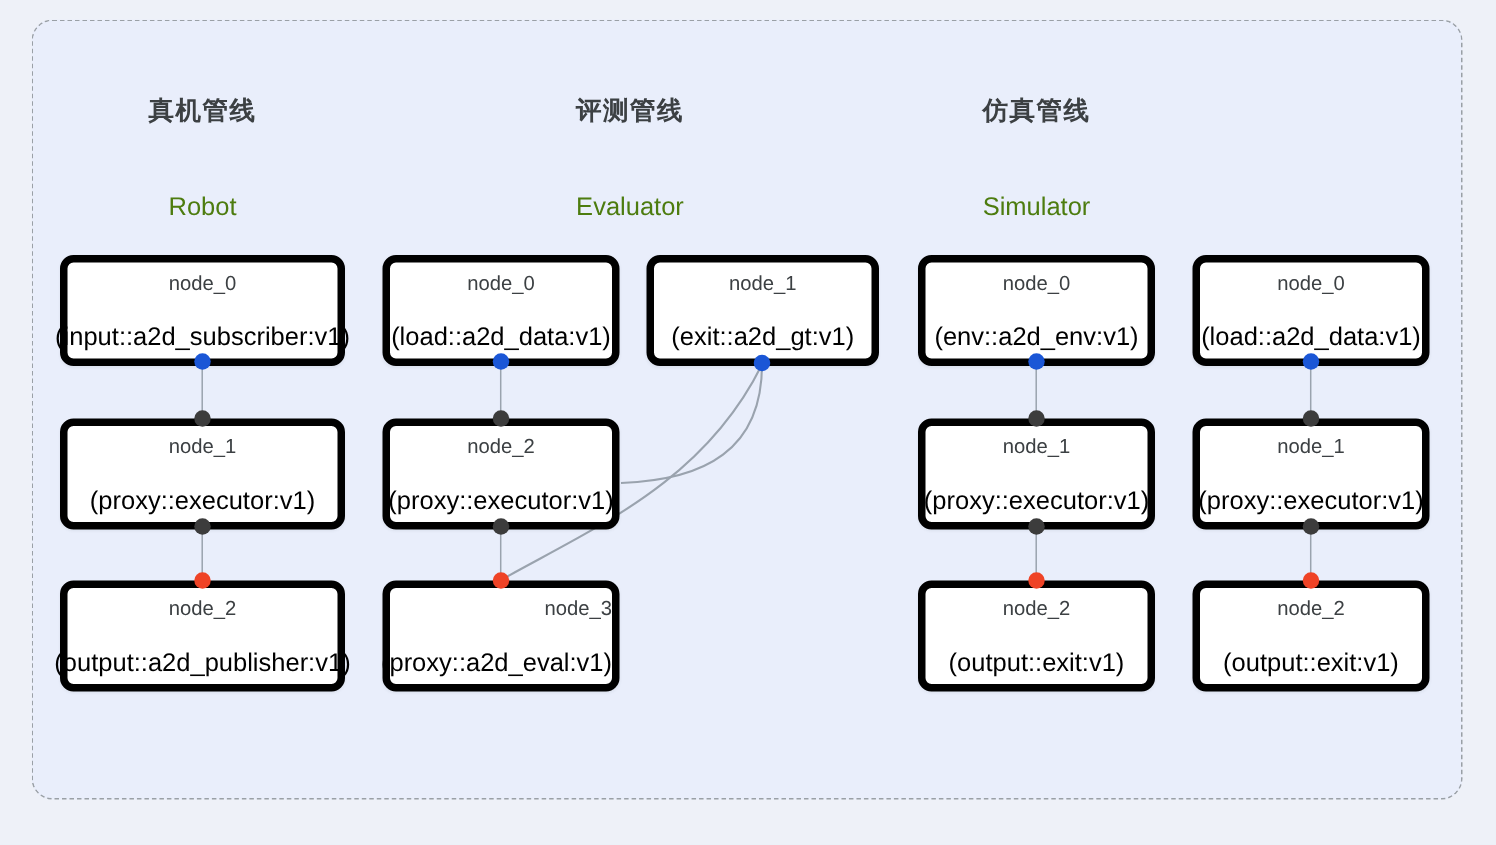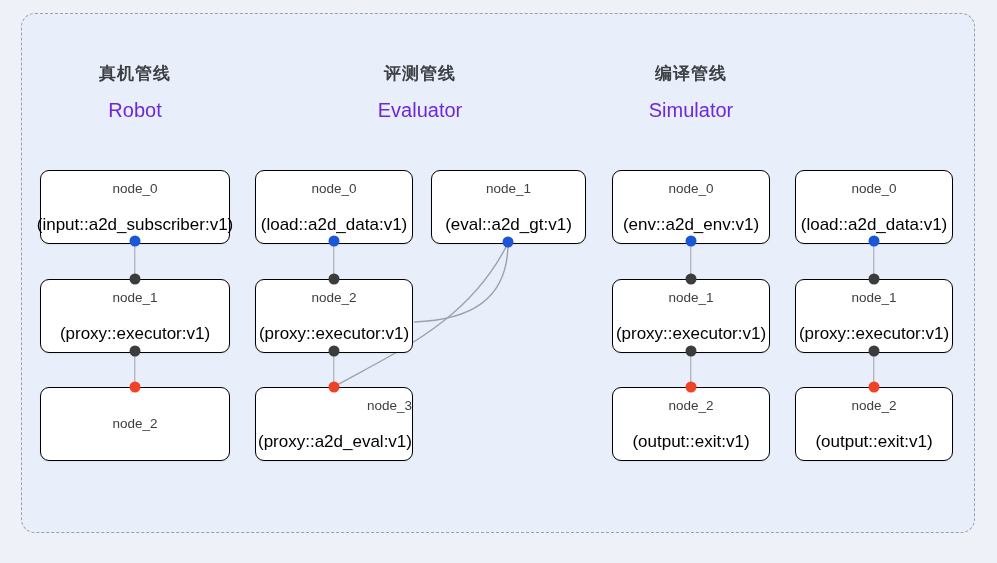--- a/index.html
+++ b/index.html
@@ -53,33 +53,33 @@
   }
   .col-header .cn {
     font-size: 17px;
     font-weight: bold;
     color: #3c4043;
     letter-spacing: 1px;
     line-height: 22px;
     white-space: nowrap;
   }
   .col-header .en {
-    margin-top: 14px;
-    font-size: 20px;
-    color: #6d28d9;
+    margin-top: 42px;
+    font-size: 17px;
+    color: #4d7c0f;
     line-height: 22px;
     white-space: nowrap;
   }
 
   
   .node {
     position: absolute;
     box-sizing: border-box;
     background: #ffffff;
-    border: 1px solid #000000;
+    border: 5px solid #000000;
     border-radius: 9px;
     box-shadow: 0 1px 2px rgba(60,64,67,0.07);
     display: flex;
     flex-direction: column;
     align-items: center;
     justify-content: center;
     z-index: 3;
   }
   .node .nname {
     font-size: 13.5px;
@@ -139,21 +139,21 @@
       <div class="cn">真机管线</div>
       <div class="en">Robot</div>
     </div>
 
     <div class="col-header" style="left:330px; top:63px; width:180px;">
       <div class="cn">评测管线</div>
       <div class="en">Evaluator</div>
     </div>
 
     <div class="col-header" style="left:601px; top:63px; width:180px;">
-      <div class="cn">编译管线</div>
+      <div class="cn">仿真管线</div>
       <div class="en">Simulator</div>
     </div>
 
 
     <div class="vlink" style="left:135px; top:241px; height:37px;"></div>
     <div class="vlink" style="left:135px; top:350px; height:37px;"></div>
 
     <div class="vlink" style="left:334px; top:241px; height:37px;"></div>
     <div class="vlink" style="left:334px; top:350px; height:37px;"></div>
 
@@ -176,32 +176,33 @@
 
     <div class="node" style="left:40px; top:279px; width:190px; height:74px;">
       <div class="nname">node_1</div>
       <div class="nkind">(proxy::executor:v1)</div>
     </div>
     <div class="port dark" style="left:135px; top:279px;"></div>
     <div class="port dark" style="left:135px; top:351px;"></div>
 
     <div class="node" style="left:40px; top:387px; width:190px; height:74px;">
       <div class="nname">node_2</div>
+      <div class="nkind">(output::a2d_publisher:v1)</div>
     </div>
     <div class="port red" style="left:135px; top:387px;"></div>
 
     <div class="node" style="left:255px; top:170px; width:158px; height:74px;">
       <div class="nname">node_0</div>
       <div class="nkind">(load::a2d_data:v1)</div>
     </div>
     <div class="port blue" style="left:334px; top:241px;"></div>
 
     <div class="node" style="left:431px; top:170px; width:155px; height:74px;">
       <div class="nname">node_1</div>
-      <div class="nkind">(eval::a2d_gt:v1)</div>
+      <div class="nkind">(exit::a2d_gt:v1)</div>
     </div>
     <div class="port blue" style="left:508px; top:242px;"></div>
 
     <div class="node" style="left:255px; top:279px; width:158px; height:74px;">
       <div class="nname">node_2</div>
       <div class="nkind">(proxy::executor:v1)</div>
     </div>
     <div class="port dark" style="left:334px; top:279px;"></div>
     <div class="port dark" style="left:334px; top:351px;"></div>
 

